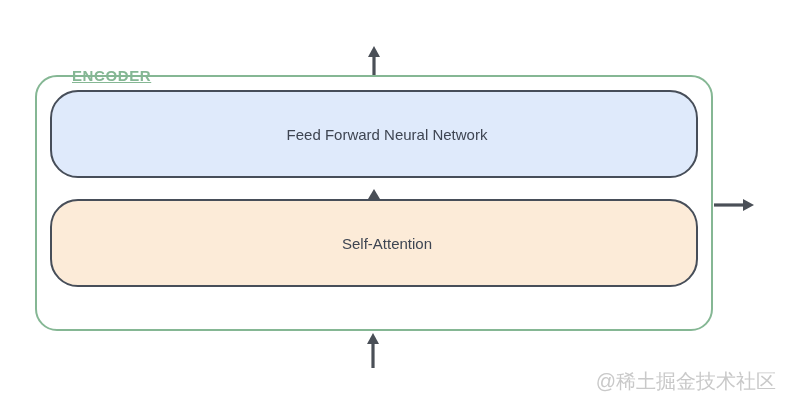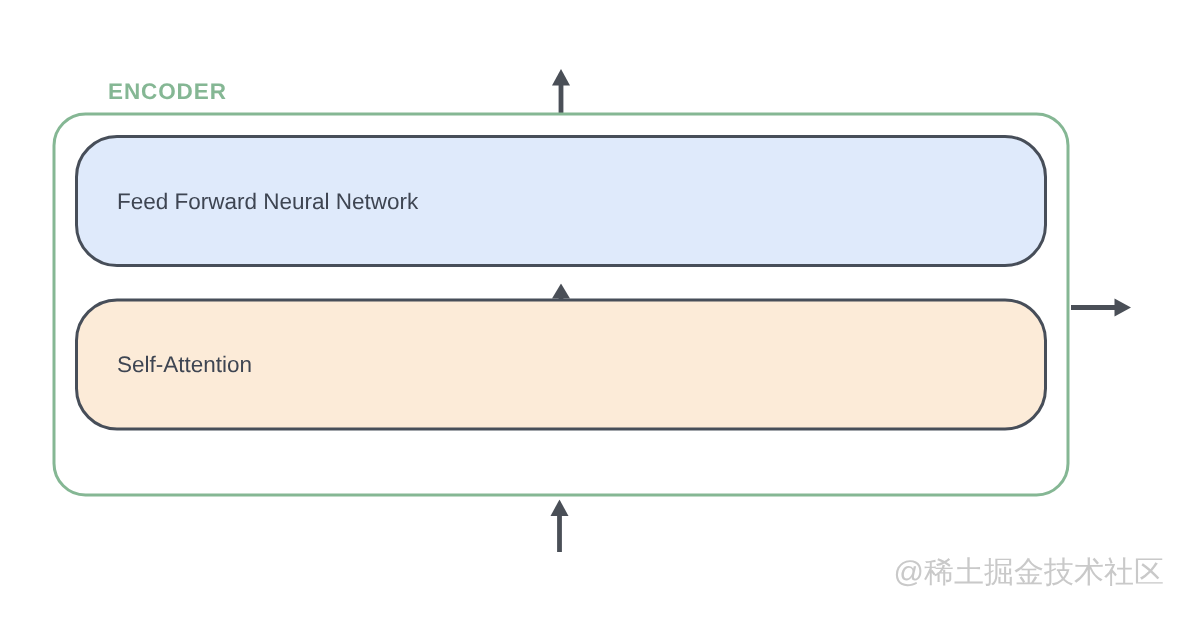--- a/index.html
+++ b/index.html
@@ -19,42 +19,44 @@
     font-family: "Liberation Sans", "DejaVu Sans", sans-serif;
     overflow: hidden;
   }
   .canvas {
     position: relative;
     width: 792px; height: 411px;
     background: var(--background);
   }
   .encoder-label {
     position: absolute;
-    left: 72px; top: 53px;
+    left: 72px; top: 67px;
     font-size: 15px;
     font-weight: 600;
     letter-spacing: 0.6px;
     color: var(--encoder-green);
+    text-decoration: underline;
   }
   .encoder-box {
     position: absolute;
     left: 35px; top: 75px;
     width: 678px; height: 256px;
     border: 2px solid var(--encoder-green);
     border-radius: 22px;
     background: transparent;
   }
   .layer-box {
     position: absolute;
     left: 50px;
     width: 648px; height: 88px;
     border: 2.5px solid var(--box-border);
     border-radius: 28px;
     display: flex;
     align-items: center;
+    justify-content: center;
     padding-left: 26px;
   }
   .layer-box .layer-label {
     font-size: 15px;
     font-weight: 500;
     color: var(--label-text);
   }
   .ffn-box { top: 90px; background: var(--ffn-fill); }
   .attention-box { top: 199px; background: var(--attention-fill); }
   .arrow { position: absolute; }

